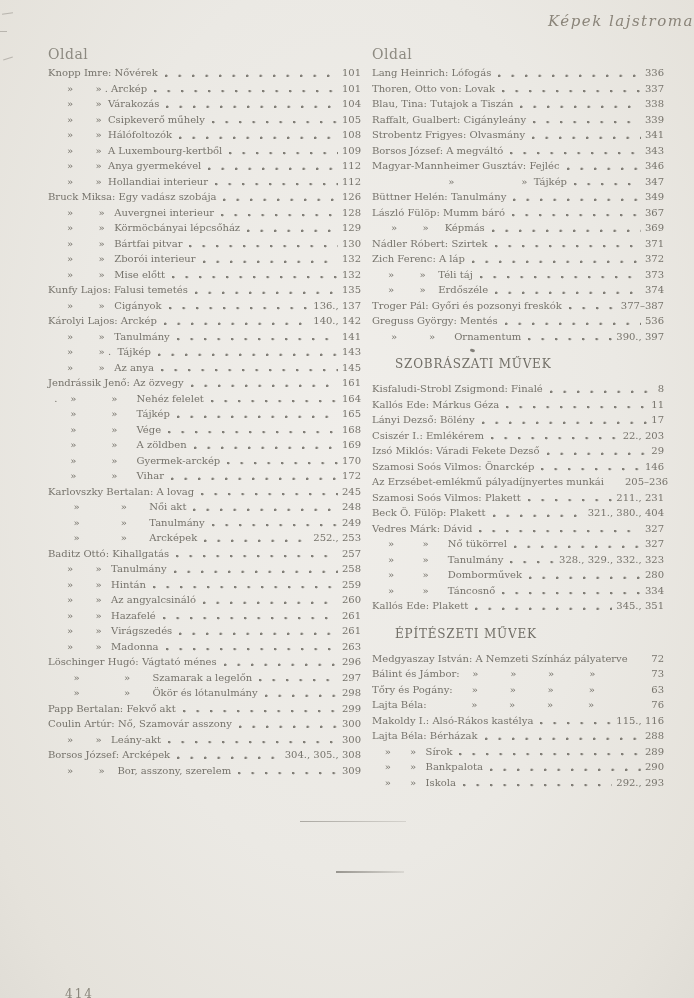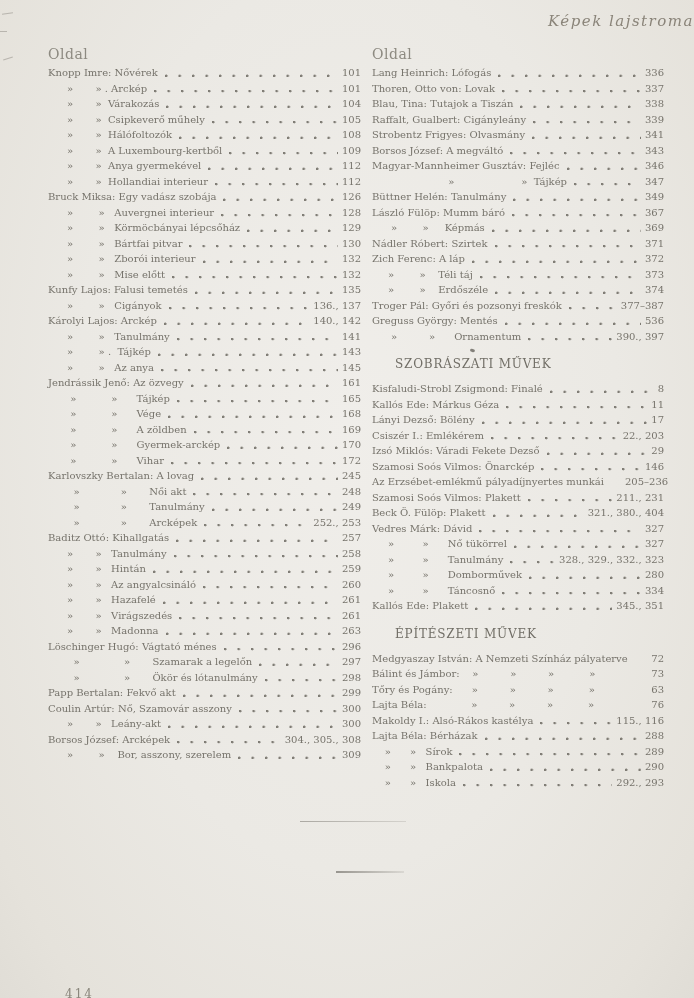--- a/index.html
+++ b/index.html
@@ -69,20 +69,21 @@
         <div class="row"><span class="label">      »        »   Bártfai pitvar</span><span class="dots"></span><span class="pages">130</span></div>
         <div class="row"><span class="label">      »        »   Zborói interieur</span><span class="dots"></span><span class="pages">132</span></div>
         <div class="row"><span class="label">      »        »   Mise előtt</span><span class="dots"></span><span class="pages">132</span></div>
         <div class="row"><span class="label">Kunfy Lajos: Falusi temetés</span><span class="dots"></span><span class="pages">135</span></div>
         <div class="row"><span class="label">      »        »   Cigányok</span><span class="dots"></span><span class="pages">136., 137</span></div>
         <div class="row"><span class="label">Károlyi Lajos: Arckép</span><span class="dots"></span><span class="pages">140., 142</span></div>
         <div class="row"><span class="label">      »        »   Tanulmány</span><span class="dots"></span><span class="pages">141</span></div>
         <div class="row"><span class="label">      »        » .  Tájkép</span><span class="dots"></span><span class="pages">143</span></div>
         <div class="row"><span class="label">      »        »   Az anya</span><span class="dots"></span><span class="pages">145</span></div>
         <div class="row"><span class="label">Jendrássik Jenő: Az özvegy</span><span class="dots"></span><span class="pages">161</span></div>
+        <div class="row"><span class="label">  .    »           »      Nehéz felelet</span><span class="dots"></span><span class="pages">164</span></div>
         <div class="row"><span class="label">       »           »      Tájkép</span><span class="dots"></span><span class="pages">165</span></div>
         <div class="row"><span class="label">       »           »      Vége</span><span class="dots"></span><span class="pages">168</span></div>
         <div class="row"><span class="label">       »           »      A zöldben</span><span class="dots"></span><span class="pages">169</span></div>
         <div class="row"><span class="label">       »           »      Gyermek-arckép</span><span class="dots"></span><span class="pages">170</span></div>
         <div class="row"><span class="label">       »           »      Vihar</span><span class="dots"></span><span class="pages">172</span></div>
         <div class="row"><span class="label">Karlovszky Bertalan: A lovag</span><span class="dots"></span><span class="pages">245</span></div>
         <div class="row"><span class="label">        »             »       Női akt</span><span class="dots"></span><span class="pages">248</span></div>
         <div class="row"><span class="label">        »             »       Tanulmány</span><span class="dots"></span><span class="pages">249</span></div>
         <div class="row"><span class="label">        »             »       Arcképek</span><span class="dots"></span><span class="pages">252., 253</span></div>
         <div class="row"><span class="label">Baditz Ottó: Kihallgatás</span><span class="dots"></span><span class="pages">257</span></div>

